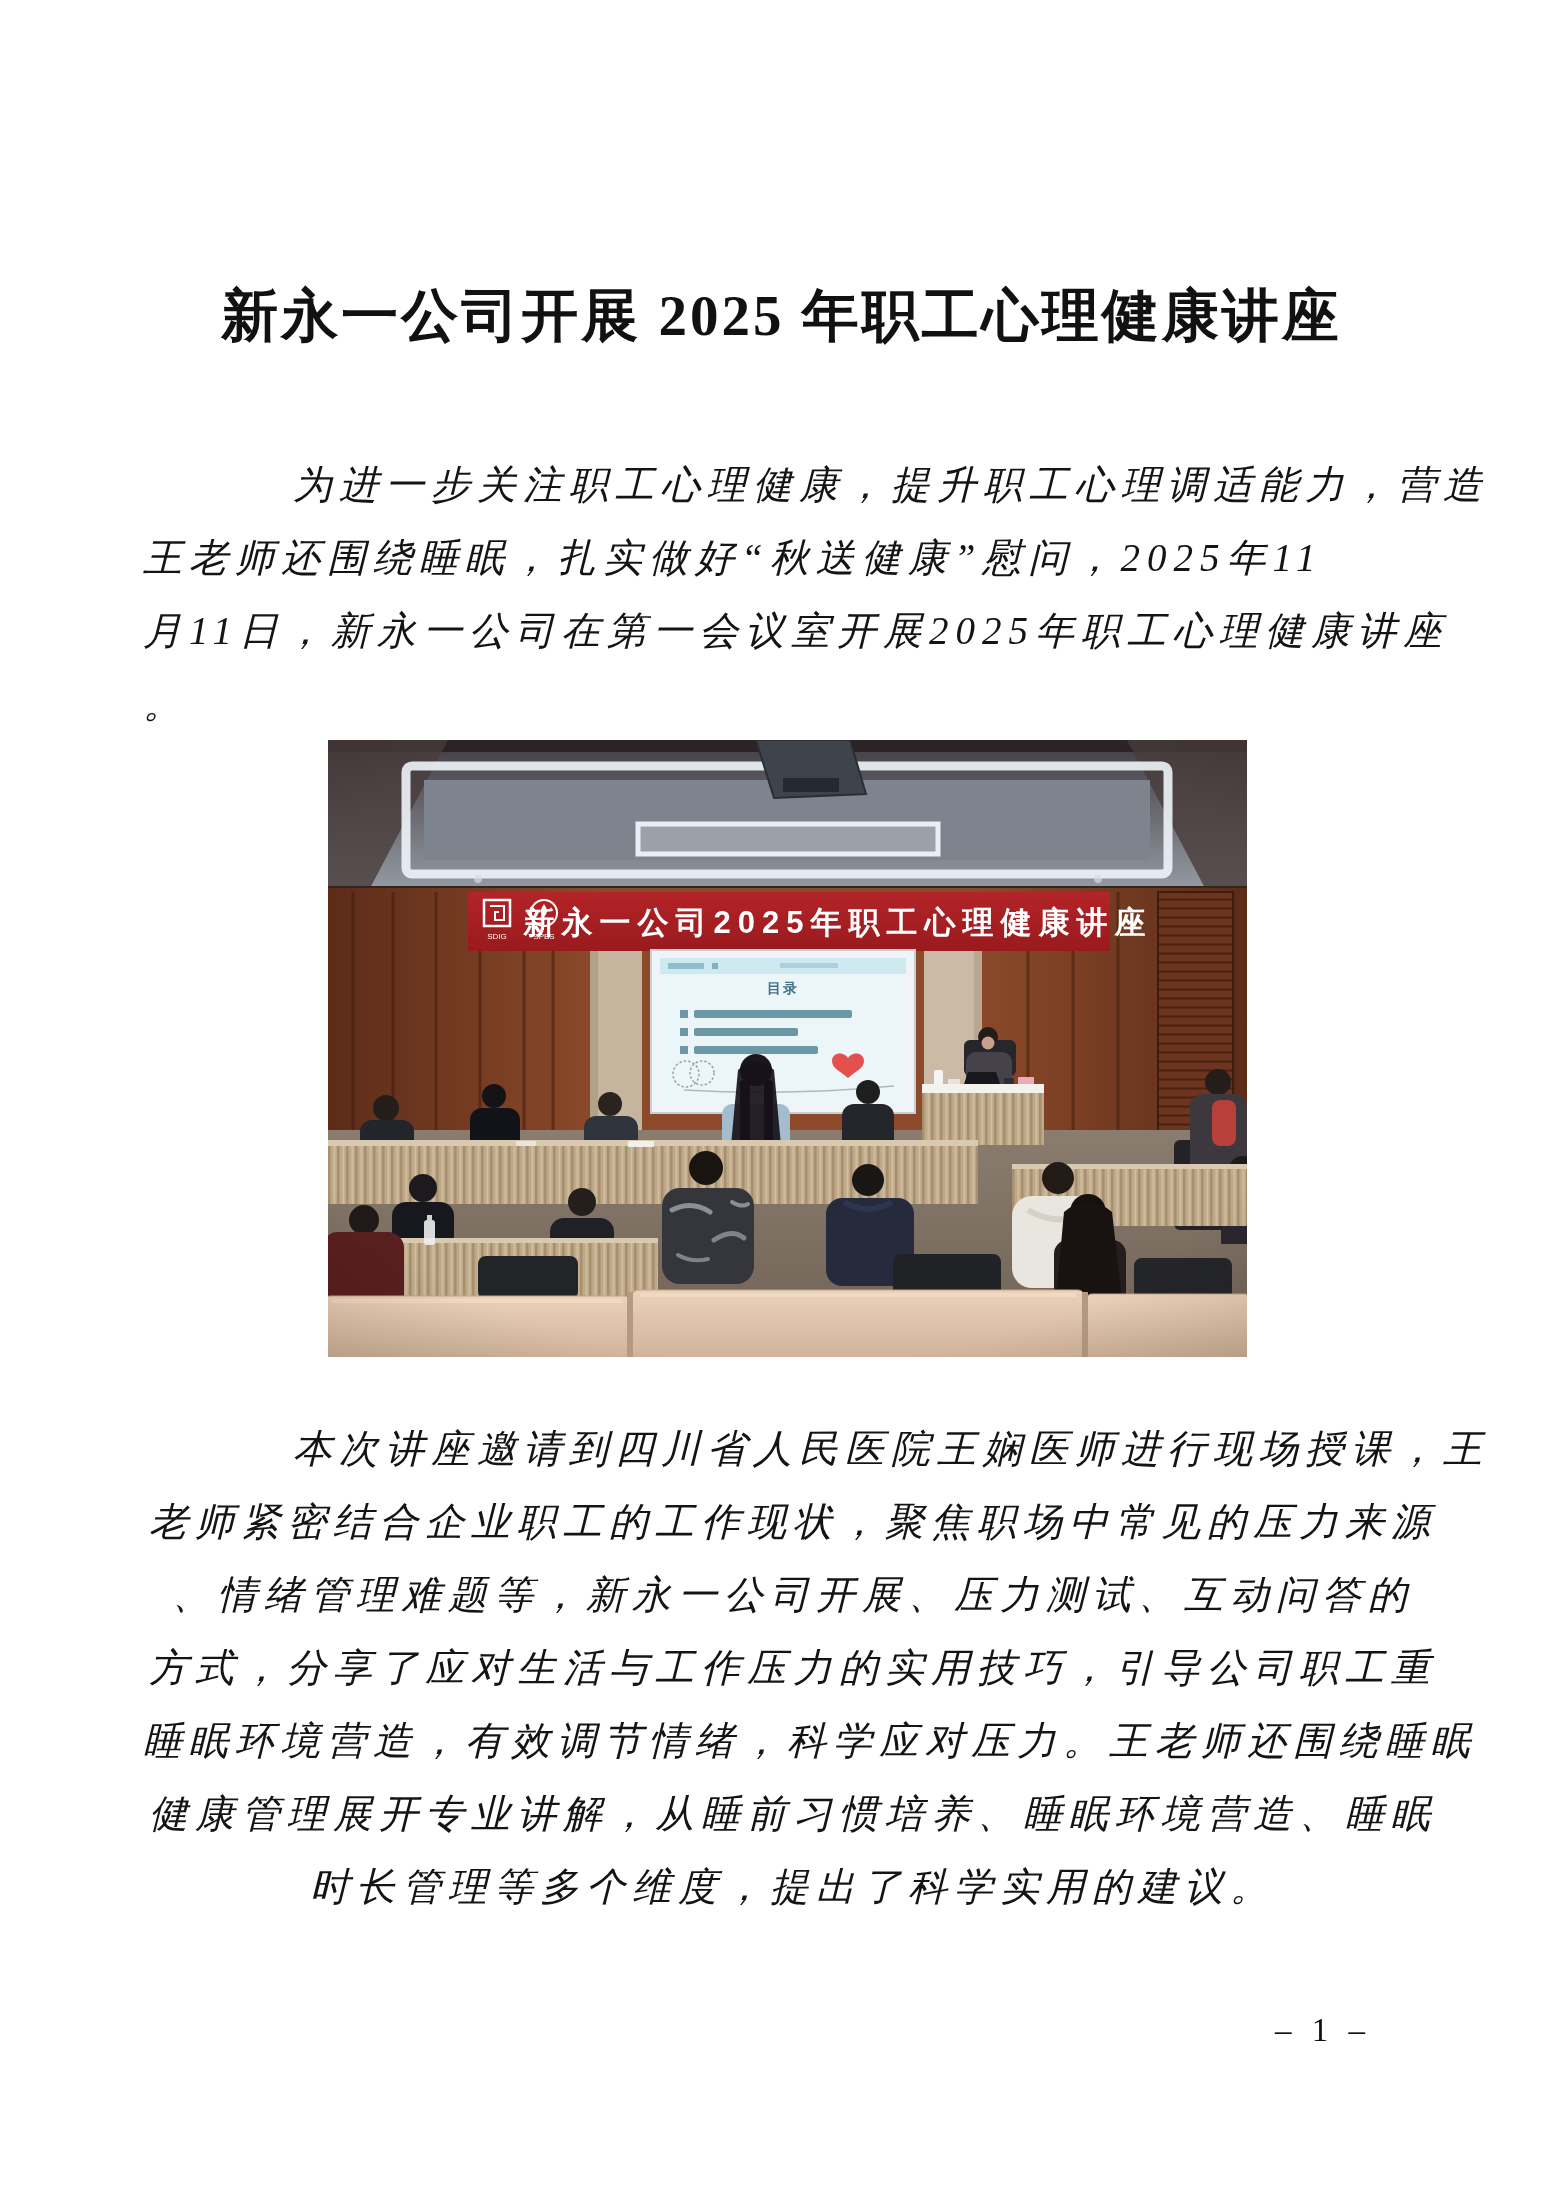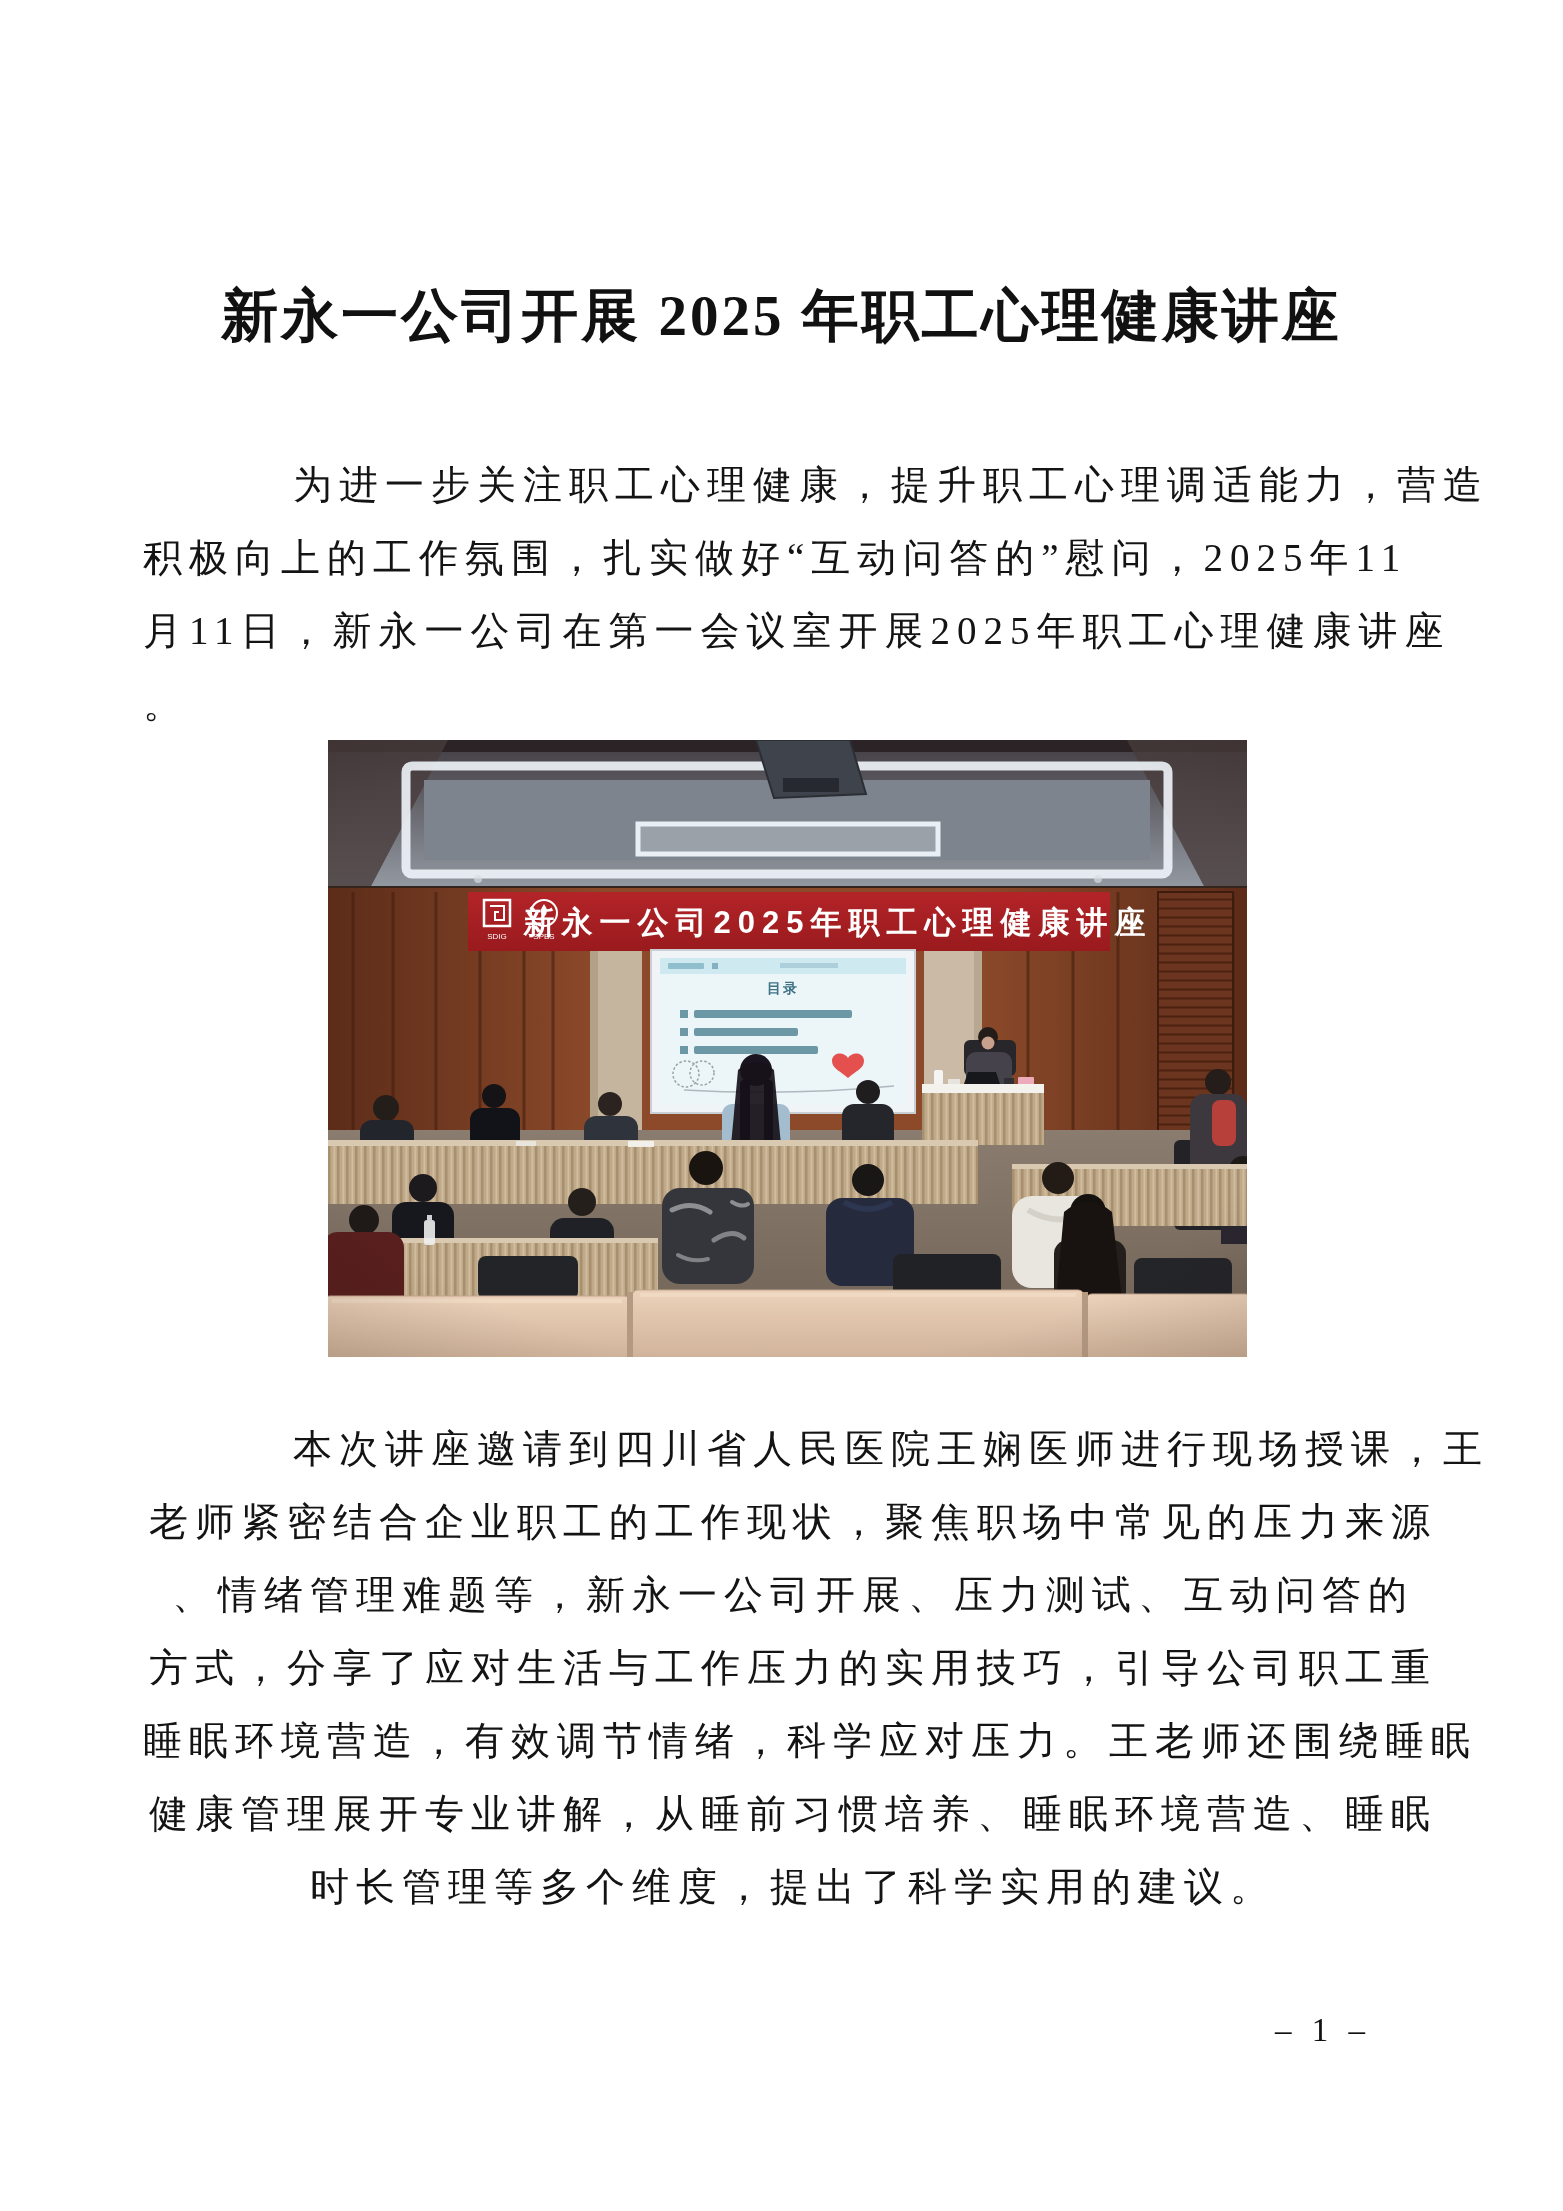--- a/index.html
+++ b/index.html
@@ -22,20 +22,21 @@
     color:#111;
     font-family:"Liberation Serif","DejaVu Serif",serif;
   }
   .para{
     position:absolute;
     left:143px;
     width:1300px;
     font-size:39px;
     letter-spacing:7px;
     color:#141414;
+    font-style:italic;
   }
   .para .line{
     line-height:73px;
     height:73px;
     white-space:nowrap;
   }
   .para .line:first-child{ text-indent:150px; }
   .para1{ top:448px; }
   .para2{ top:1412px;text-align:center; }
   .photo{
@@ -56,21 +57,21 @@
 </style>
 </head>
 <body>
 
 <div class="page">
 
   <h1 class="doc-title">新永一公司开展 2025 年职工心理健康讲座</h1>
 
   <div class="para para1">
       <div class="line">为进一步关注职工心理健康，提升职工心理调适能力，营造</div>
-      <div class="line">积极向上的工作氛围，扎实做好“互动问答的”慰问，2025年11</div>
+      <div class="line">王老师还围绕睡眠，扎实做好“秋送健康”慰问，2025年11</div>
       <div class="line">月11日，新永一公司在第一会议室开展2025年职工心理健康讲座</div>
       <div class="line">。</div>
     </div>
 
   <figure class="photo">
     <svg viewBox="0 0 919 617" xmlns="http://www.w3.org/2000/svg">
       <defs>
         <linearGradient id="ceilG" x1="0" y1="0" x2="0" y2="1">
           <stop offset="0" stop-color="#413c42"></stop>
             <stop offset="1" stop-color="#969ca4"></stop>

